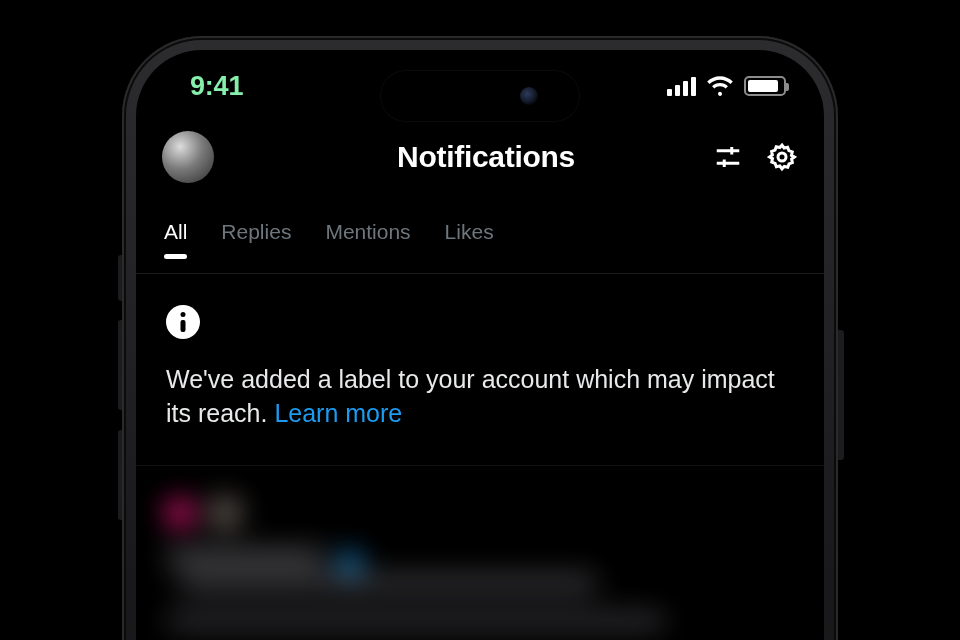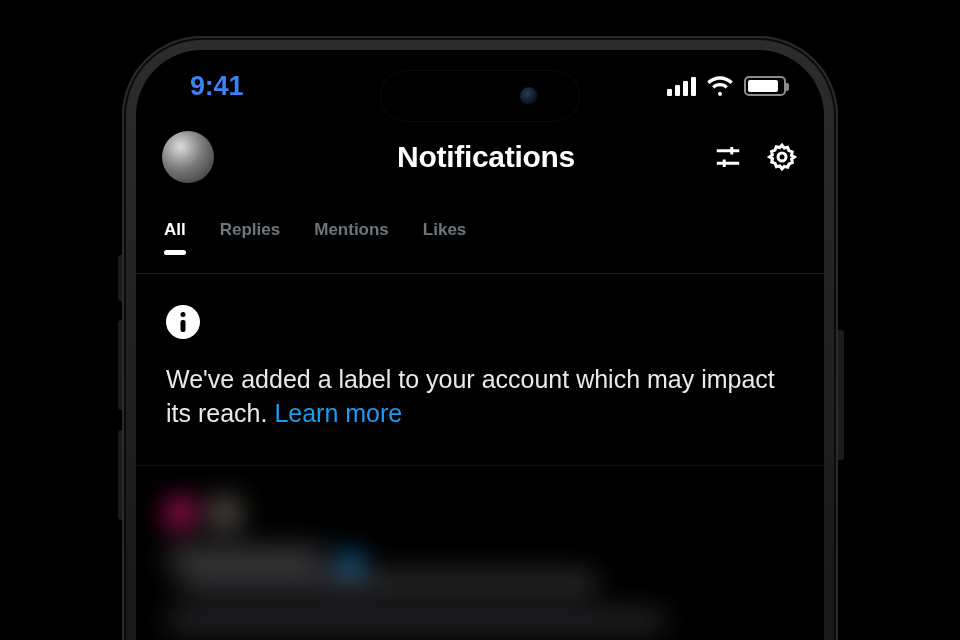--- a/index.html
+++ b/index.html
@@ -65,21 +65,21 @@
     background: radial-gradient(circle at 40% 38%, #2d3a5a 0%, #111725 55%, #000 80%);
   }
 
   
   .status {
     display:flex;
     align-items:center;
     justify-content:space-between;
     height: 72px;
     padding: 0 38px 0 54px;
-    color:#3b82f6;
+    color:#86efac;
   }
   .status .time {
     font-size: 27px;
     font-weight: 600;
     letter-spacing: -0.2px;
   }
   .status .right {
     display:flex;
     align-items:center;
     gap: 10px;
@@ -148,22 +148,22 @@
     gap: 34px;
     padding: 28px 28px 0 28px;
     border-bottom: 1px solid #1b1b1d;
     height: 82px;
     align-items:flex-start;
     overflow:hidden;
     white-space:nowrap;
   }
   .tab{
     color:#6e767d;
-    font-size: 17px;
-    font-weight: 700;
+    font-size: 21px;
+    font-weight: 400;
     position:relative;
     padding-bottom: 14px;
     cursor:pointer;
     flex:none;
   }
   .tab.active{
     color:#fff;
   }
   .tab.active::after{
     content:"";

